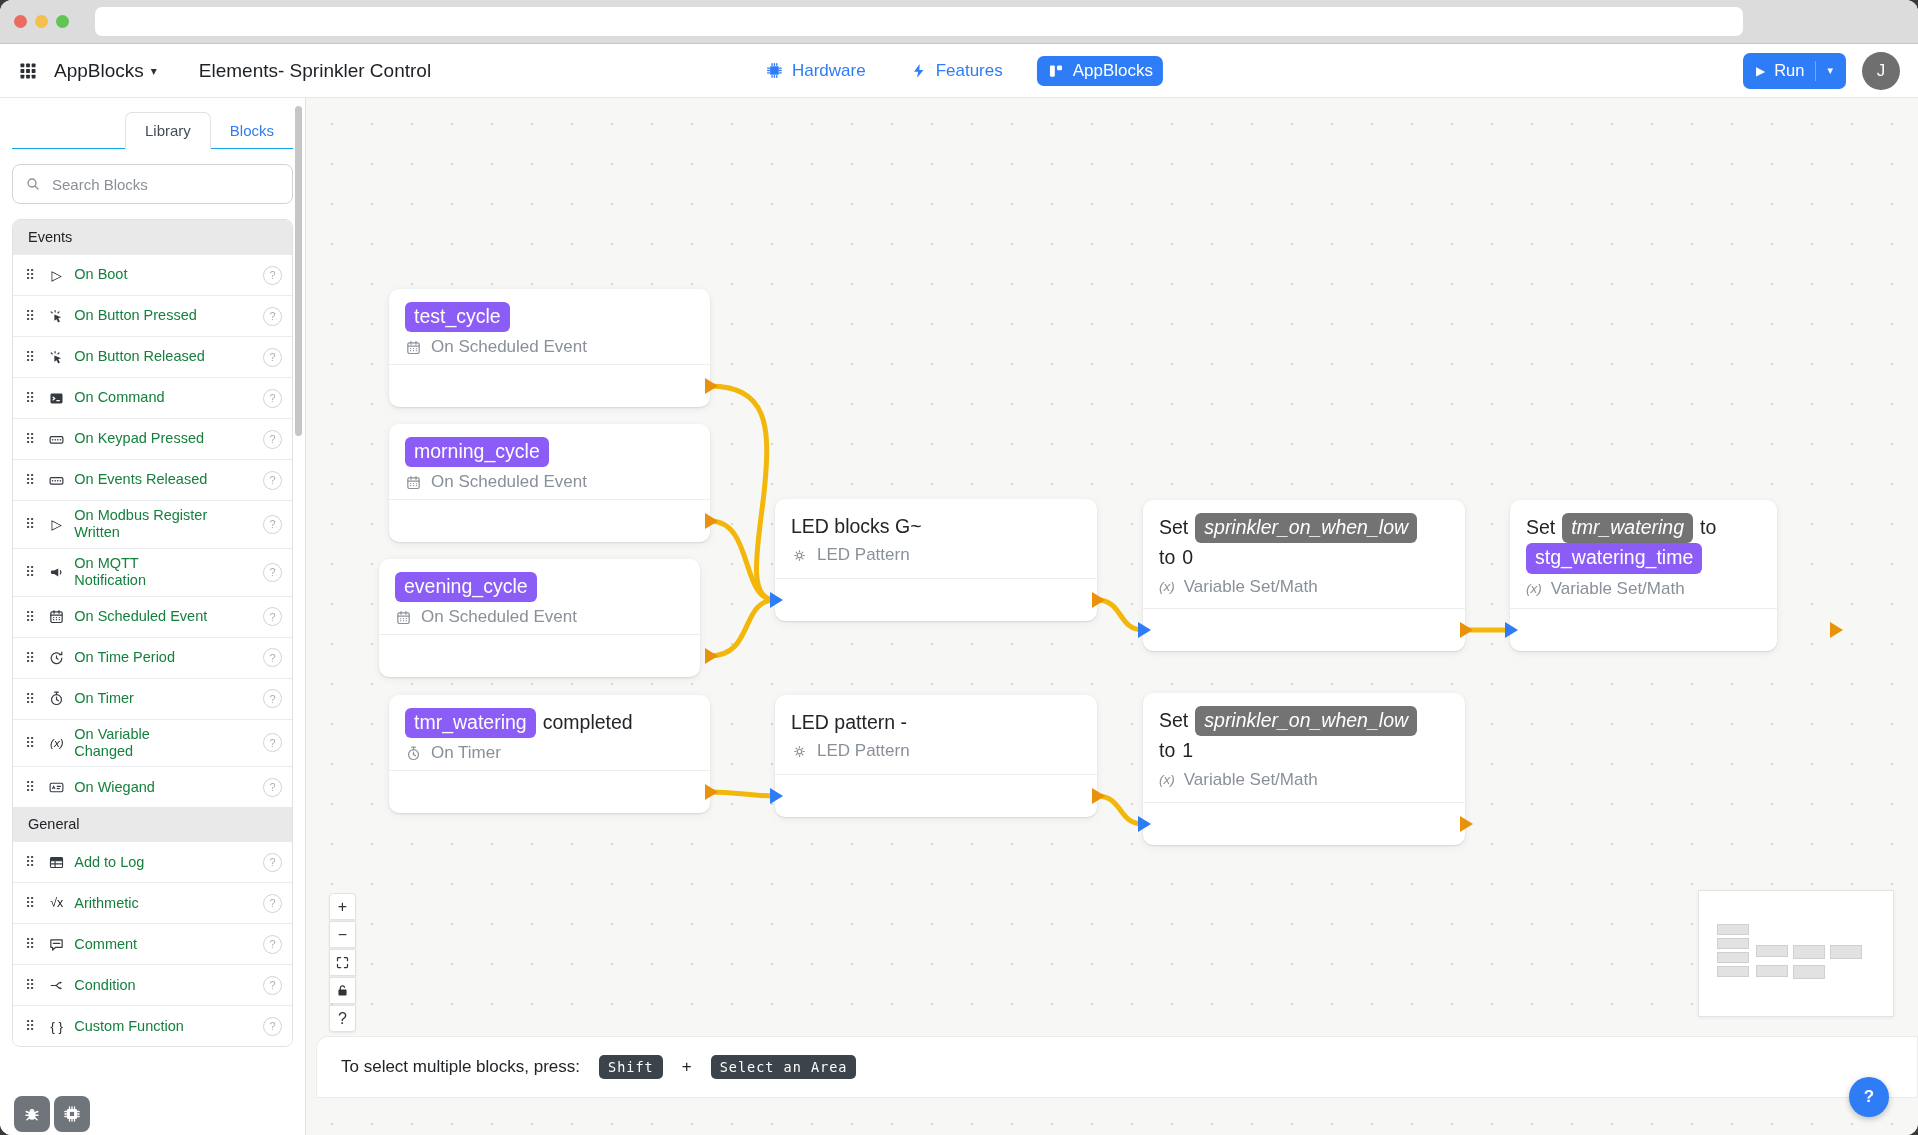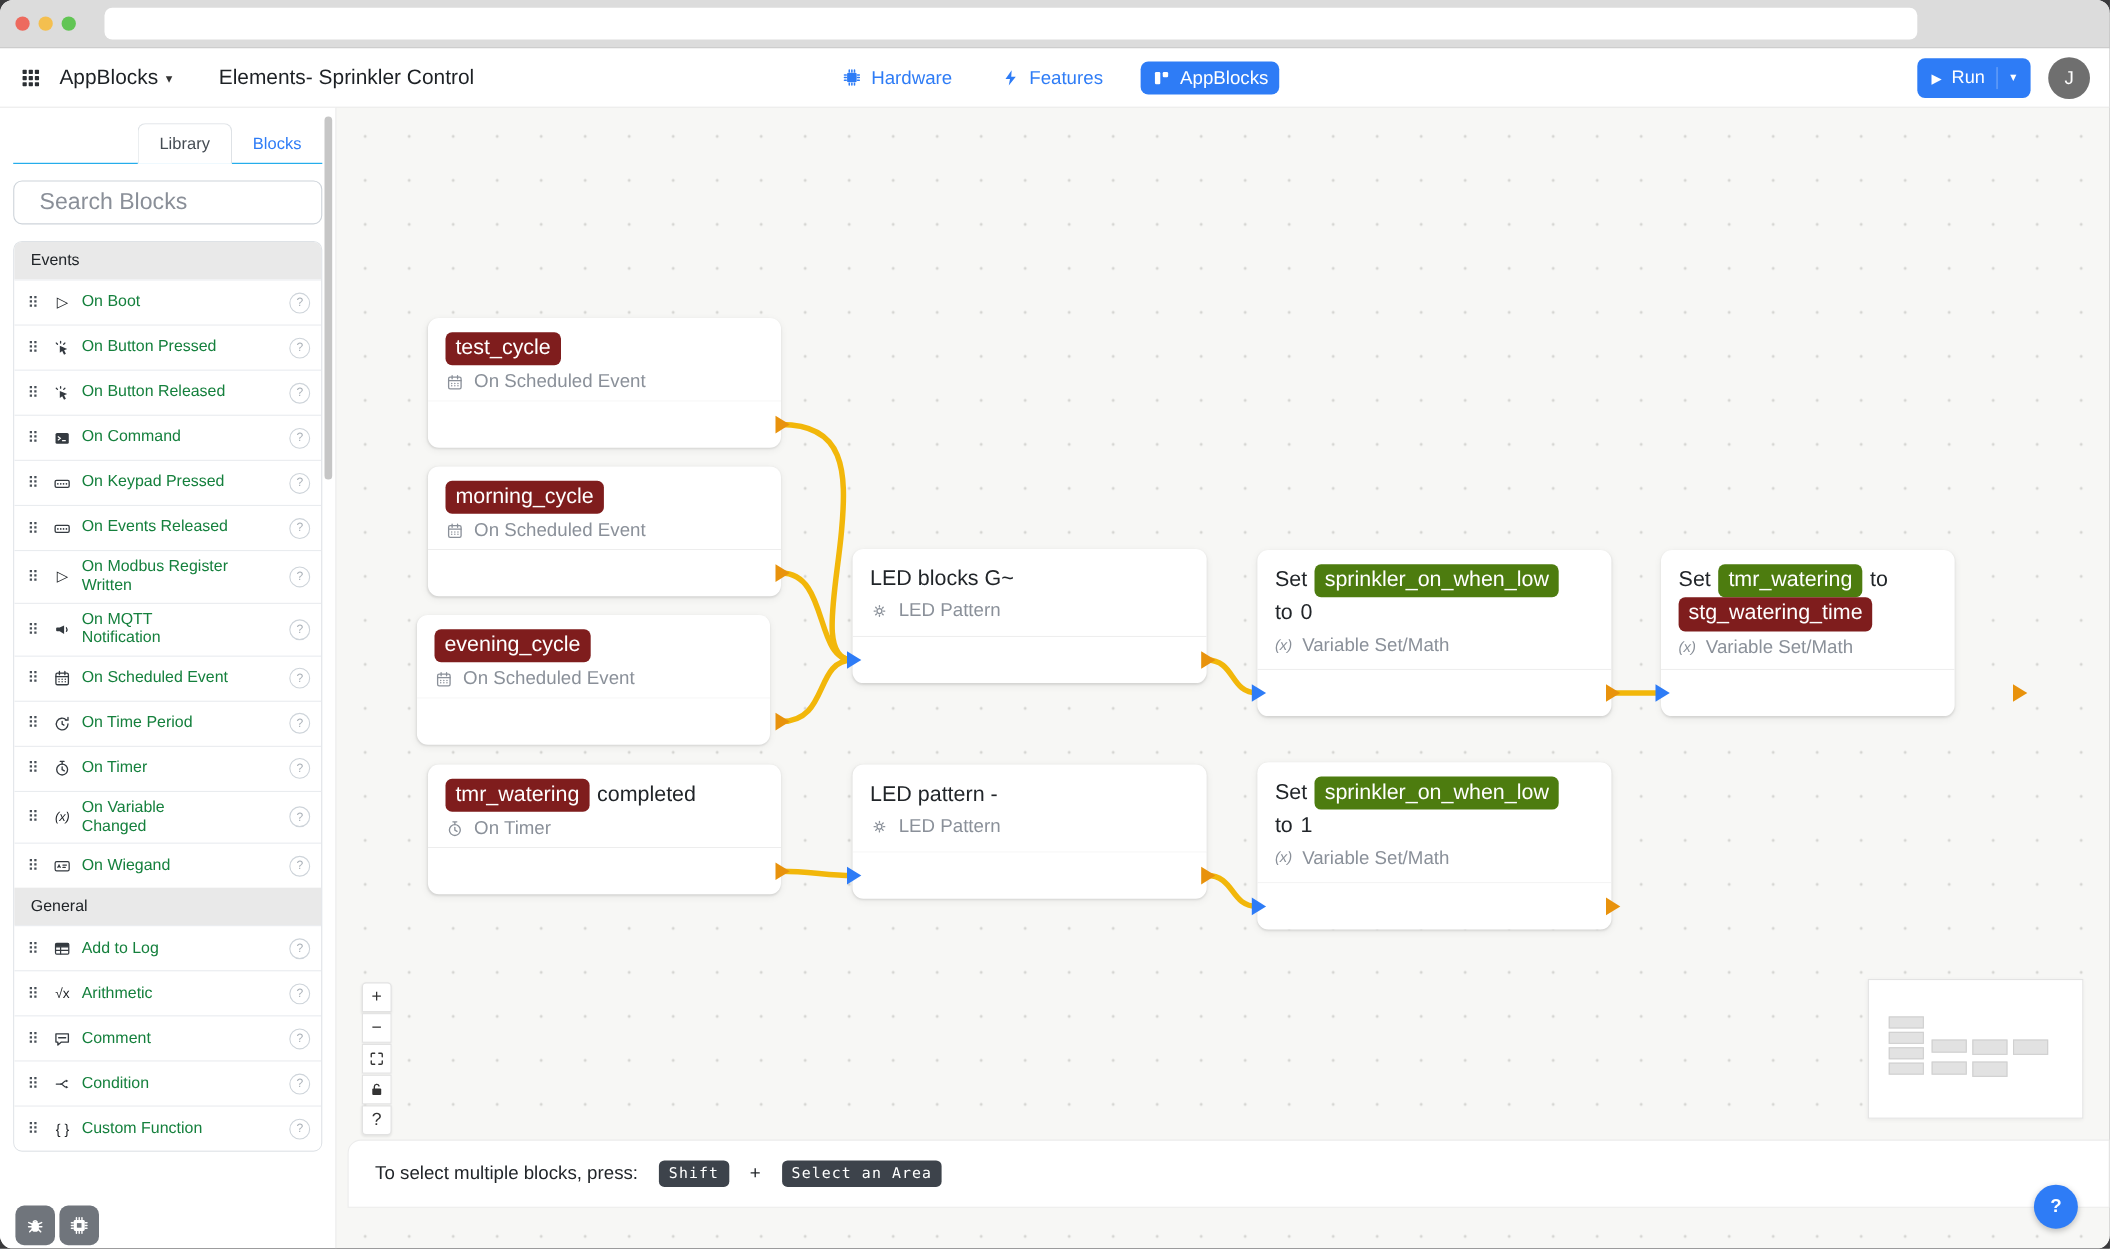--- a/index.html
+++ b/index.html
@@ -31,41 +31,41 @@
 
   
   .main{display:flex;height:1037px;}
   .sidebar{width:306px;border-right:1px solid #e3e3e3;background:#fff;position:relative;box-sizing:border-box;overflow:hidden;}
   .sbscroll{position:absolute;right:3px;top:8px;width:7px;height:330px;border-radius:4px;background:#c6c6c6;}
   .sbtabs{display:flex;align-items:flex-end;margin:14px 12px 0;border-bottom:1px solid #0ea5e9;justify-content:flex-end;}
   .sbtab{font-size:15px;padding:9px 19px;cursor:pointer;}
   .sbtab.active{border:1px solid #dee2e6;border-bottom:1px solid #fff;border-radius:7px 7px 0 0;margin-bottom:-1px;background:#fff;color:#454c53;}
   .sbtab.link{color:#2e7cf6;}
   .search{display:flex;align-items:center;gap:9px;margin:15px 12px 0;border:1px solid #ced4da;border-radius:8px;height:40px;padding:0 12px;box-sizing:border-box;}
-  .search input{border:none;outline:none;flex:1;font-size:21px;color:#1d4ed8;font-family:inherit;background:transparent;}
+  .search input{border:none;outline:none;flex:1;font-size:15px;color:#1d4ed8;font-family:inherit;background:transparent;}
   .search input::placeholder{color:#8a8f98;}
   .list{margin:15px 12px 0;border:1px solid #dee2e6;border-radius:8px;overflow:hidden;background:#fff;}
   .sec{background:#e9e9e9;padding:9px 15px;font-weight:400;font-size:14.5px;color:#212529;}
   .row{display:flex;align-items:center;min-height:41px;padding:0 10px 0 12px;border-top:1px solid #e9ecef;background:#fff;box-sizing:border-box;}
   .row .handle{color:#495057;font-size:14px;margin-right:9px;}
   .icon-cell{width:25px;display:flex;justify-content:center;align-items:center;margin-right:5px;color:#343a40;}
   .gicon{font-size:13.5px;color:#212529;}
   .row .label{font-size:14.5px;color:#15803d;max-width:134px;line-height:1.2;padding:6px 0;}
   .row .q{margin-left:auto;width:17px;height:17px;border:1px solid #ced4da;border-radius:50%;color:#aab1b8;font-size:11px;display:flex;align-items:center;justify-content:center;flex:0 0 auto;}
 
   
   .canvas{flex:1;position:relative;background:#f7f7f5;background-image:radial-gradient(circle,#d5d5d2 1.3px,transparent 1.5px);background-size:40px 40px;background-position:6px 6px;overflow:hidden;}
   .edges{position:absolute;left:0;top:0;z-index:3;pointer-events:none;}
   .node{position:absolute;background:#fff;border-radius:10px;box-shadow:0 1px 2px rgba(0,0,0,.10),0 2px 8px rgba(0,0,0,.06);z-index:2;}
   .node-body{padding:13px 16px 8px;}
   .node-title{font-size:19.5px;color:#212529;line-height:1.45;}
   .node-title .w{margin-right:7px;}
   .pill{display:inline-block;border-radius:6px;padding:0px 9px 2px;color:#fff;white-space:nowrap;}
-  .pill.gray{background:#7f1d1d;}
-  .pill.blue{background:#4d7c0f;}
+  .pill.gray{background:#8b5cf6;}
+  .pill.blue{background:#737373;font-style:italic;}
   .node-sub{margin-top:5px;color:#8a9099;font-size:17px;display:flex;align-items:center;gap:9px;}
   .node-footer{position:absolute;left:0;right:0;bottom:0;height:42px;border-top:1px solid #ededed;border-radius:0 0 10px 10px;}
   .conn{position:absolute;width:0;height:0;border-top:8px solid transparent;border-bottom:8px solid transparent;border-left:13px solid #e8920c;z-index:5;}
   .conn.in{border-left-color:#2e7cf6;}
 
   .zoomctrls{position:absolute;left:23px;top:795px;display:flex;flex-direction:column;gap:1px;z-index:6;}
   .zbtn{width:27px;height:27px;background:#fff;border:1px solid #e2e2e2;box-sizing:border-box;display:flex;align-items:center;justify-content:center;font-size:16px;color:#333;box-shadow:0 1px 2px rgba(0,0,0,.07);cursor:pointer;}
   .zbtn:first-child{border-radius:4px 4px 0 0;}
   .zbtn:last-child{border-radius:0 0 4px 4px;}
 

